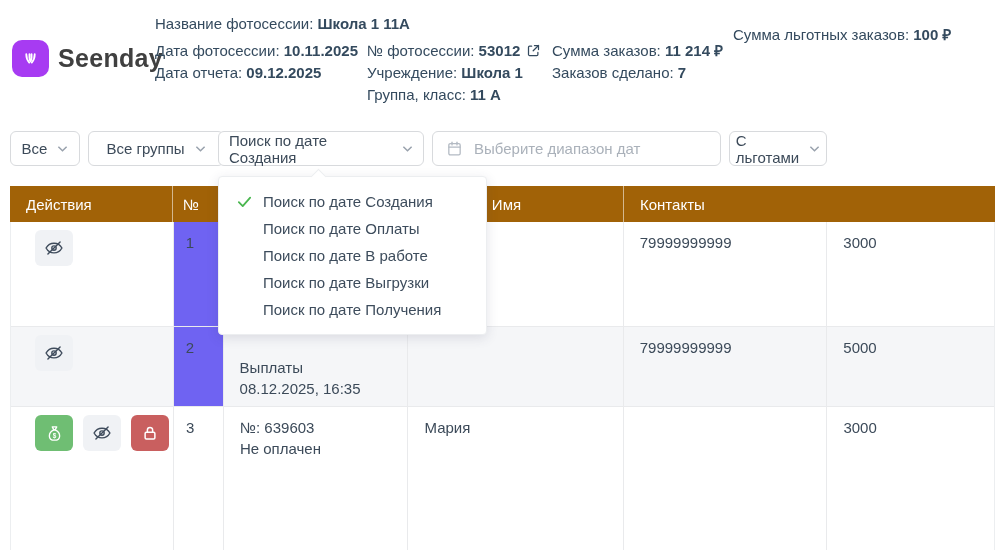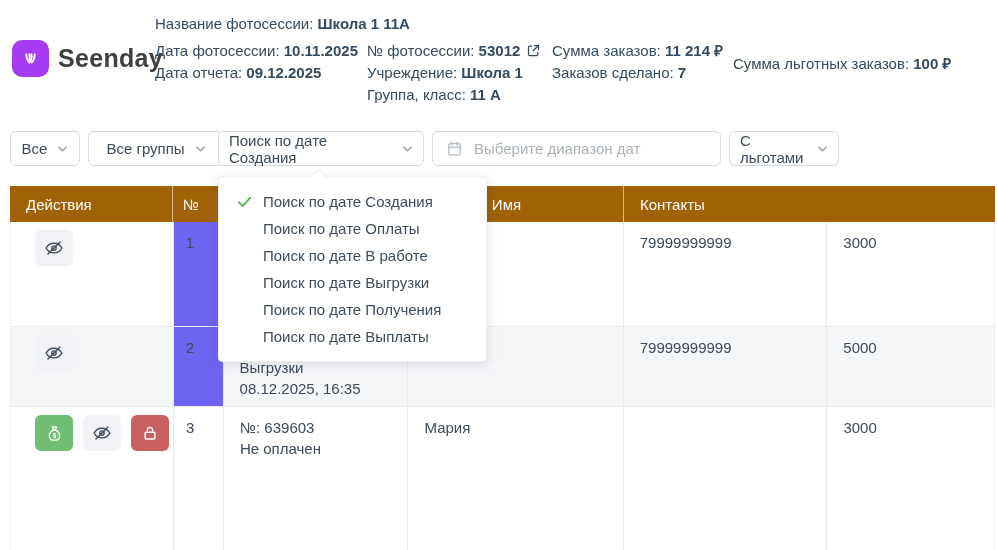--- a/index.html
+++ b/index.html
@@ -12,32 +12,32 @@
               display:flex;align-items:center;justify-content:center;}
   .logo-text{font-size:25px;font-weight:800;color:#404040;letter-spacing:.3px;}
 
   
   .info-col{position:absolute;font-size:15px;line-height:22px;color:#344a5e;}
   .info-col b{font-weight:700;}
   #col1{left:155px;top:13px;}
   #col1 .sub{margin-top:5px;}
   #col2{left:367px;top:40px;}
   #col3{left:552px;top:40px;}
-  #col4{left:733px;top:53px;}
+  #col4{left:733px;top:24px;}
   .ext-icon{display:inline-block;width:15px;height:15px;vertical-align:-2px;margin-left:6px;cursor:pointer;}
 
   
   .fbtn{position:absolute;top:131px;height:35px;box-sizing:border-box;
         border:1px solid #d8dadd;border-radius:6px;background:#fff;
         display:flex;align-items:center;justify-content:center;gap:10px;
         font-size:15px;color:#3c4a59;cursor:pointer;padding:0 10px;}
   #f-all{left:10px;width:70px;}
   #f-groups{left:88px;width:136px;justify-content:center;}
   #f-date{left:218px;width:206px;}
-  #f-benefits{left:729px;width:110px;}
+  #f-benefits{left:729px;width:98px;}
   .rangebox{position:absolute;top:131px;left:432px;width:289px;height:35px;box-sizing:border-box;
             border:1px solid #d8dadd;border-radius:6px;background:#fff;
             display:flex;align-items:center;gap:9px;padding:0 13px;}
   .rangebox input{border:none;outline:none;flex:1;font-size:15px;color:#14532d;
                   font-family:"Liberation Sans",sans-serif;background:transparent;}
   .rangebox input::placeholder{color:#aab1ba;}
   .chev{width:11px;height:8px;flex:none;}
 
   
   .table{position:absolute;left:10px;top:186px;width:985px;}
@@ -212,21 +212,21 @@
                 <svg width="20" height="20" viewBox="0 0 24 24" fill="none" stroke="currentColor" stroke-width="1.7" stroke-linecap="round">
                   <path d="M2.5 12c2-3.7 5.4-5.8 9.5-5.8s7.5 2.1 9.5 5.8c-2 3.7-5.4 5.8-9.5 5.8S4.5 15.7 2.5 12z"></path>
                   <circle cx="12" cy="12" r="2.6"></circle>
                   <path d="M4.7 19.3L19.3 4.7"></path>
                 </svg>
               </span>
             </button>
           </div>
           <div class="cell c1 cell-num hl">2</div>
           <div class="cell c2 cell-order">
-            <div>Выгрузки</div>
+            <div>Выплаты</div>
             <div>08.12.2025, 16:35</div>
           </div>
           <div class="cell c3"></div>
           <div class="cell c4">79999999999</div>
           <div class="cell c5">5000</div>
         </div>
         <div class="row r2">
           <div class="cell c0 cell-actions">
             <button class="abtn green">
               <span style="display:flex">
@@ -279,18 +279,15 @@
       </div>
       <div class="mi">
         <span>Поиск по дате В работе</span>
       </div>
       <div class="mi">
         <span>Поиск по дате Выгрузки</span>
       </div>
       <div class="mi">
         <span>Поиск по дате Получения</span>
       </div>
-      <div class="mi">
-        <span>Поиск по дате Выплаты</span>
-      </div>
     </div>
 
 </div>
 
 </body></html>

